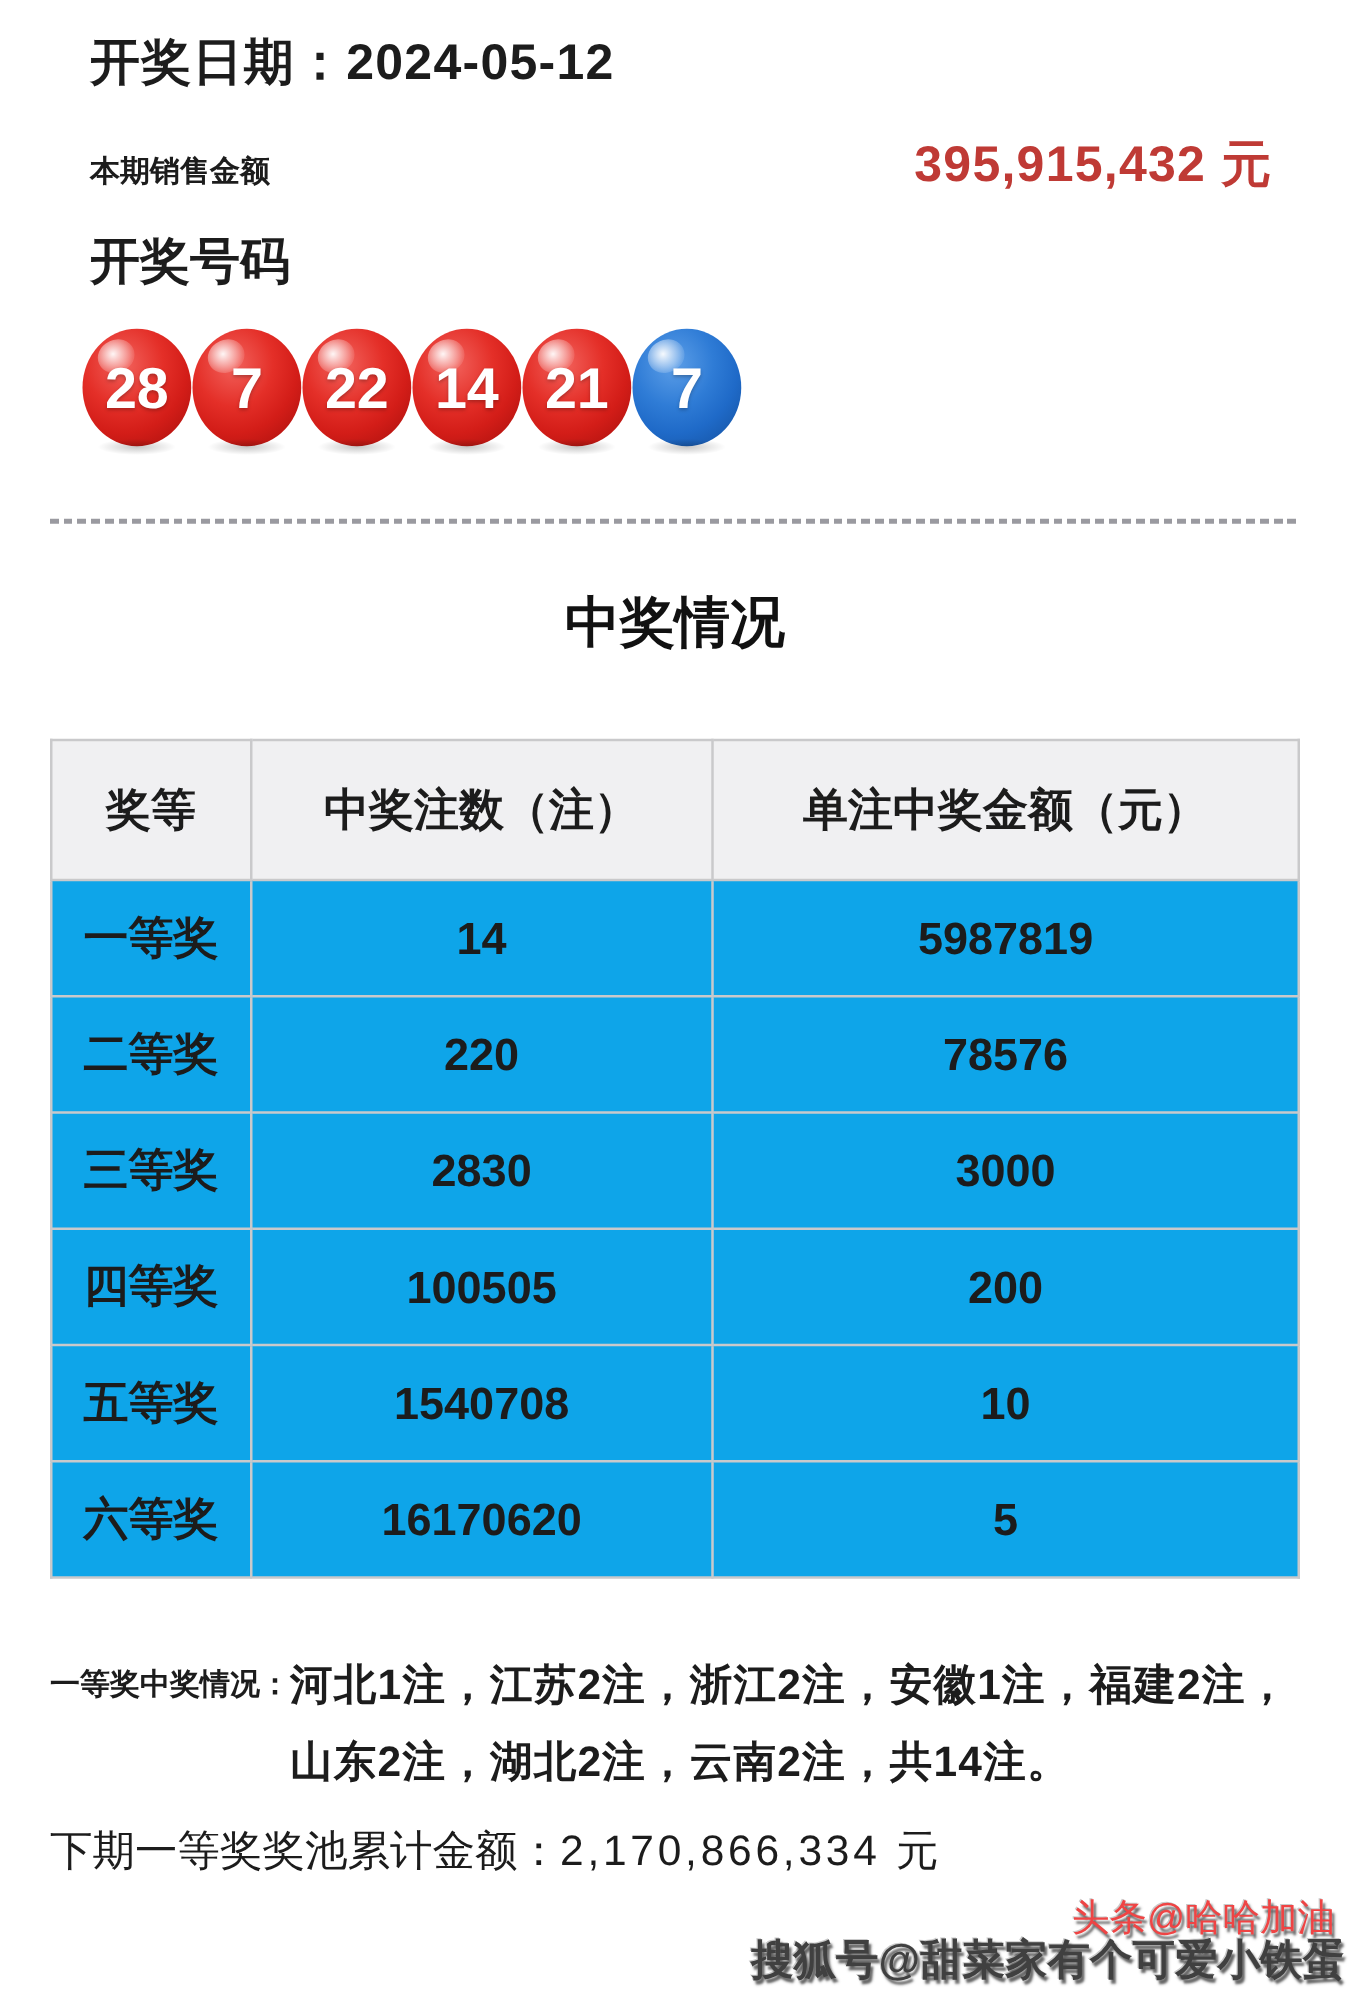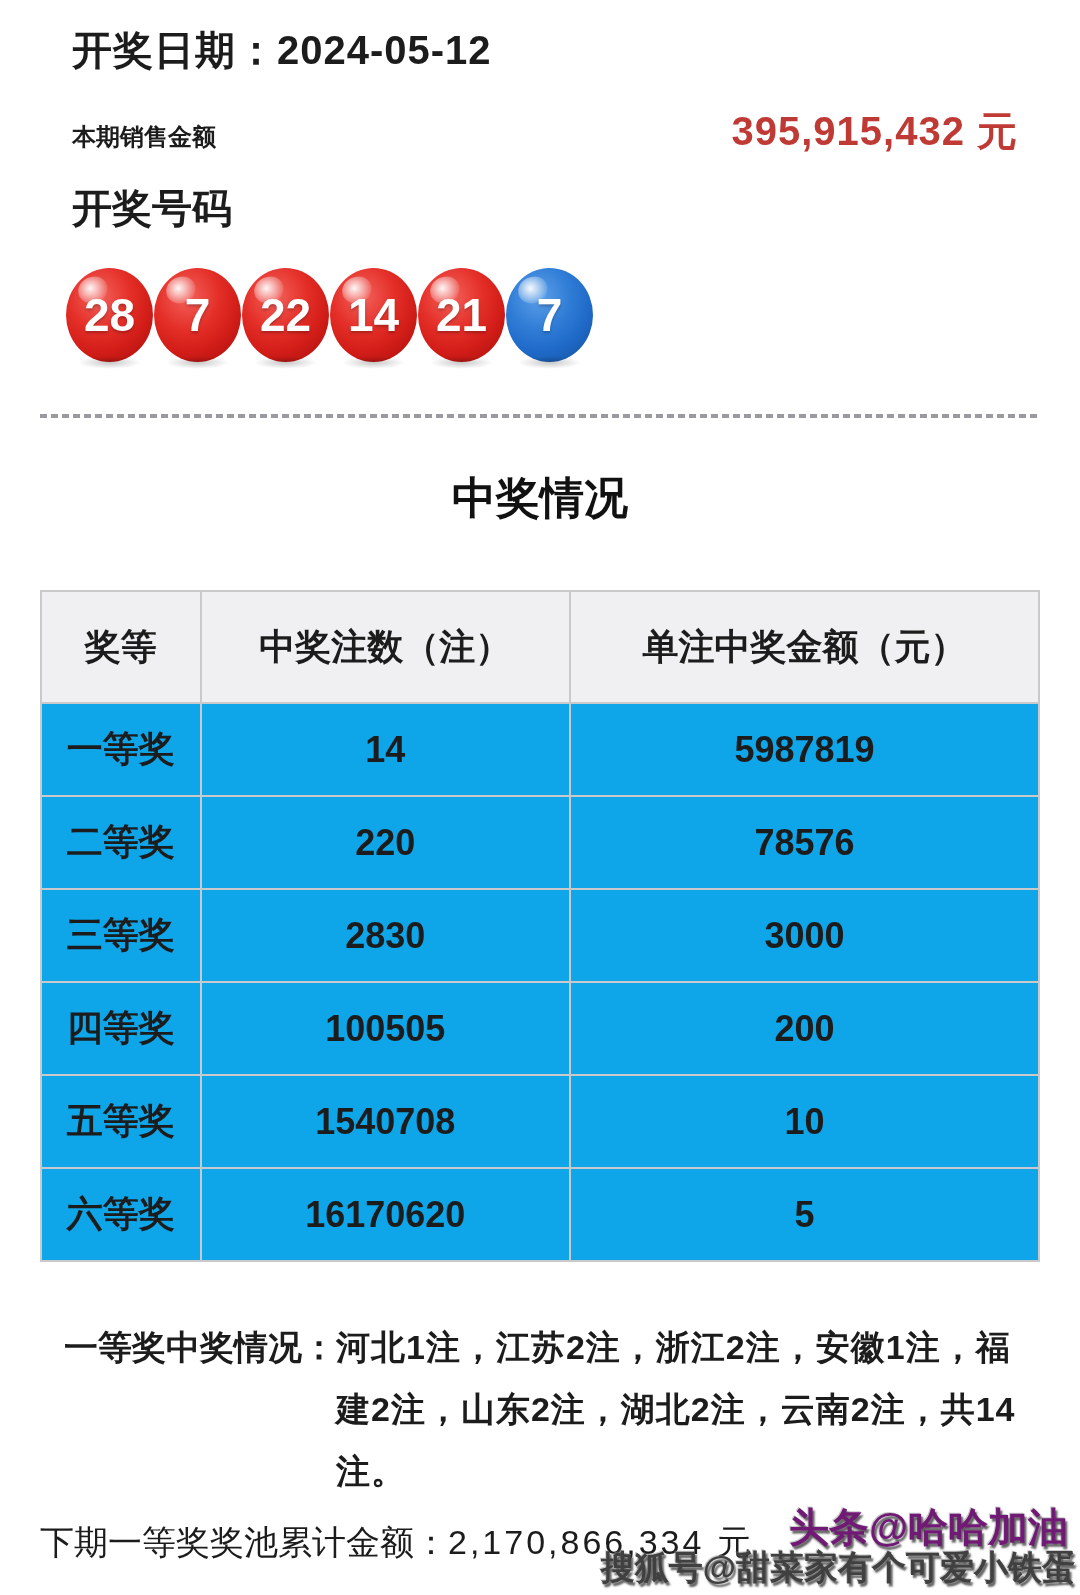--- a/index.html
+++ b/index.html
@@ -18,21 +18,21 @@
   .date-row { font-size: 40px; font-weight: bold; line-height: 48px; letter-spacing: 1px; }
   .sales-row {
     margin-top: 30px; display: flex; align-items: baseline;
     justify-content: space-between; padding-right: 22px;
   }
   .sales-label { font-size: 24px; font-weight: bold; line-height: 50px; }
   .sales-amount { font-size: 40px; font-weight: bold; color: #bf3a35; letter-spacing: 1px; }
   .numbers-label { margin-top: 22px; font-size: 40px; font-weight: bold; line-height: 48px; }
 
   
-  .balls { margin: 30px 0 0 26px; display: flex; height: 100px; align-items: flex-end; }
+  .balls { margin: 30px 0 0 26px; display: flex; height: 100px; }
   .ball {
     position: relative; width: 87px; height: 94px; margin-right: 1px;
     border-radius: 50%;
     display: flex; align-items: center; justify-content: center;
     flex: 0 0 auto;
   }
   .ball[data-color="red"] {
     background: radial-gradient(ellipse 95% 95% at 38% 30%,
       #f2625c 0%, #e42f28 38%, #d31d18 62%, #a8100d 95%);
   }
@@ -78,34 +78,34 @@
     border: 2px solid #c9c9cb; text-align: center;
     font-size: 36px; font-weight: bold; color: #1c1c1c;
   }
   table.prize th { background: #f0f0f2; height: 112px; }
   table.prize td { background: #0ea5e9; height: 93px; }
   col.c1 { width: 16%; } col.c2 { width: 37%; } col.c3 { width: 47%; }
 
   
   .first-prize { margin-top: 54px; display: flex; }
   .first-prize .fp-label {
-    flex: 0 0 auto; font-size: 34px; font-weight: bold; line-height: 62px; margin-left: 24px;
+    flex: 0 0 auto; font-size: 24px; font-weight: bold; line-height: 62px;
   }
   .first-prize .fp-text {
     flex: 1 1 auto; font-size: 34px; font-weight: bold; line-height: 62px;
     letter-spacing: 1px;
   }
   .next-pool { margin-top: 16px; font-size: 34px; font-weight: normal; line-height: 48px; }
   .next-pool .np-amount { letter-spacing: 3px; }
 
   
   .watermark { position: absolute; right: 0; bottom: 0; z-index: 5; text-align: right; }
   .wm-line1 {
     position: absolute; right: 12px; bottom: 40px; white-space: nowrap;
-    font-size: 40px; font-weight: bold; color: #701a75;
+    font-size: 30px; font-weight: normal; color: #ef4444;
     text-shadow: 2px 3px 2px rgba(70,70,70,0.85), -1px -1px 0 rgba(150,150,150,0.5);
   }
   .wm-line2 {
     position: absolute; right: 4px; bottom: 4px; white-space: nowrap;
     font-size: 34px; font-weight: bold; color: #404040;
     text-shadow: 2px 3px 2px rgba(70,70,70,0.85), -1px -1px 0 rgba(150,150,150,0.5);
   }
 </style>
 </head>
 <body>

